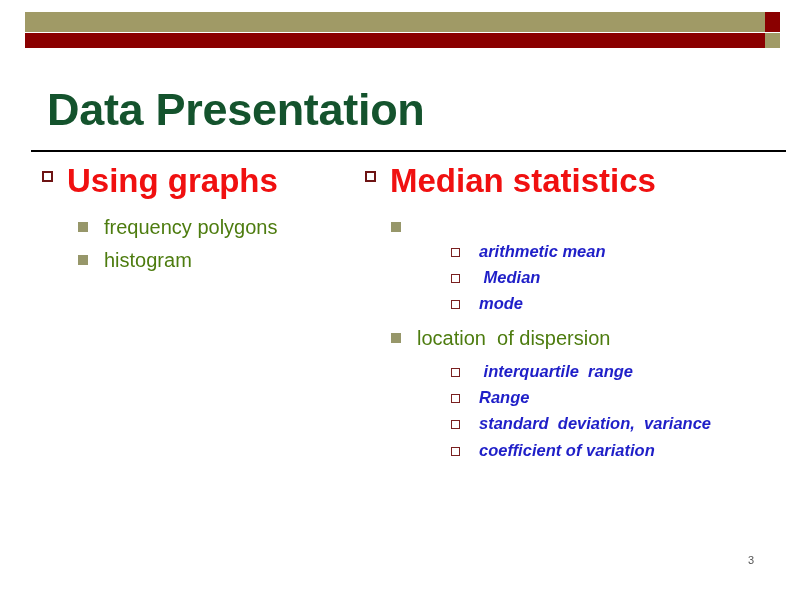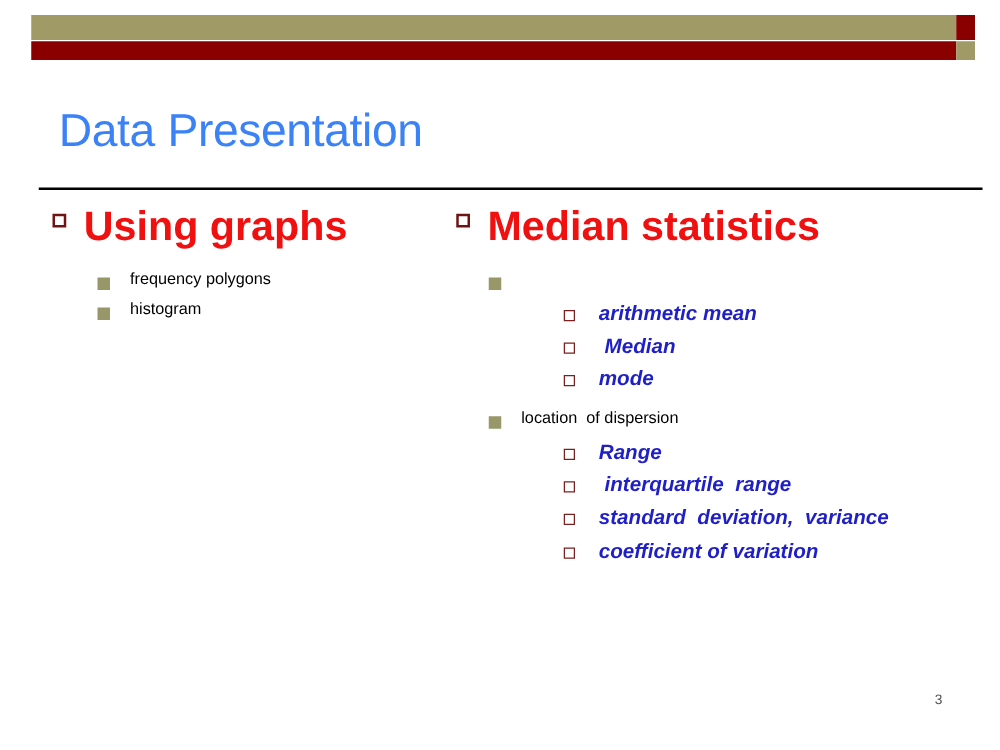--- a/index.html
+++ b/index.html
@@ -38,23 +38,23 @@
   .seg-short { flex: 0 0 15px;  height: 100%; }
 
   .olive { background: #a09a66; }
   .maroon{ background: #8a0000; }
 
   
   .slide-title {
     position: absolute;
     left: 47px;
     top: 86px;
-    font-size: 37px;
-    font-weight: normal;
-    color: #3b82f6;
+    font-size: 45px;
+    font-weight: bold;
+    color: #14532d;
     letter-spacing: -0.3px;
     line-height: 1.05;
     white-space: nowrap;
   }
   .title-rule {
     position: absolute;
     left: 31px;
     top: 150px;
     width: 755px;
     height: 2px;
@@ -107,22 +107,22 @@
   }
   .l2-bullet {
     flex: 0 0 auto;
     width: 10px;
     height: 10px;
     background: #97976a;
     margin-top: 8px;
     margin-right: 16px;
   }
   .l2-text {
-    font-size: 13px;
-    color: #000000;
+    font-size: 20px;
+    color: #4d7c0f;
     line-height: 1.35;
     white-space: pre;
     text-align: center;
   }
 
   
   .l3 {
     display: flex;
     align-items: flex-start;
     margin: 0 0 4px 0;
@@ -233,28 +233,28 @@
       </div>
 
       <div class="l2">
         <span class="l2-bullet"></span>
         <span class="l2-text">location  of dispersion</span>
       </div>
 
       <div class="lvl3-group">
         <div class="l3">
           <span class="l3-bullet"></span>
+          <span class="l3-text"> interquartile  range</span>
+        </div>
+        <div class="l3">
+          <span class="l3-bullet"></span>
           <span class="l3-text">Range</span>
         </div>
         <div class="l3">
           <span class="l3-bullet"></span>
-          <span class="l3-text"> interquartile  range</span>
-        </div>
-        <div class="l3">
-          <span class="l3-bullet"></span>
           <span class="l3-text">standard  deviation,  variance</span>
         </div>
         <div class="l3">
           <span class="l3-bullet"></span>
           <span class="l3-text">coefficient of variation</span>
         </div>
       </div>
 
     </div>
   </div>

